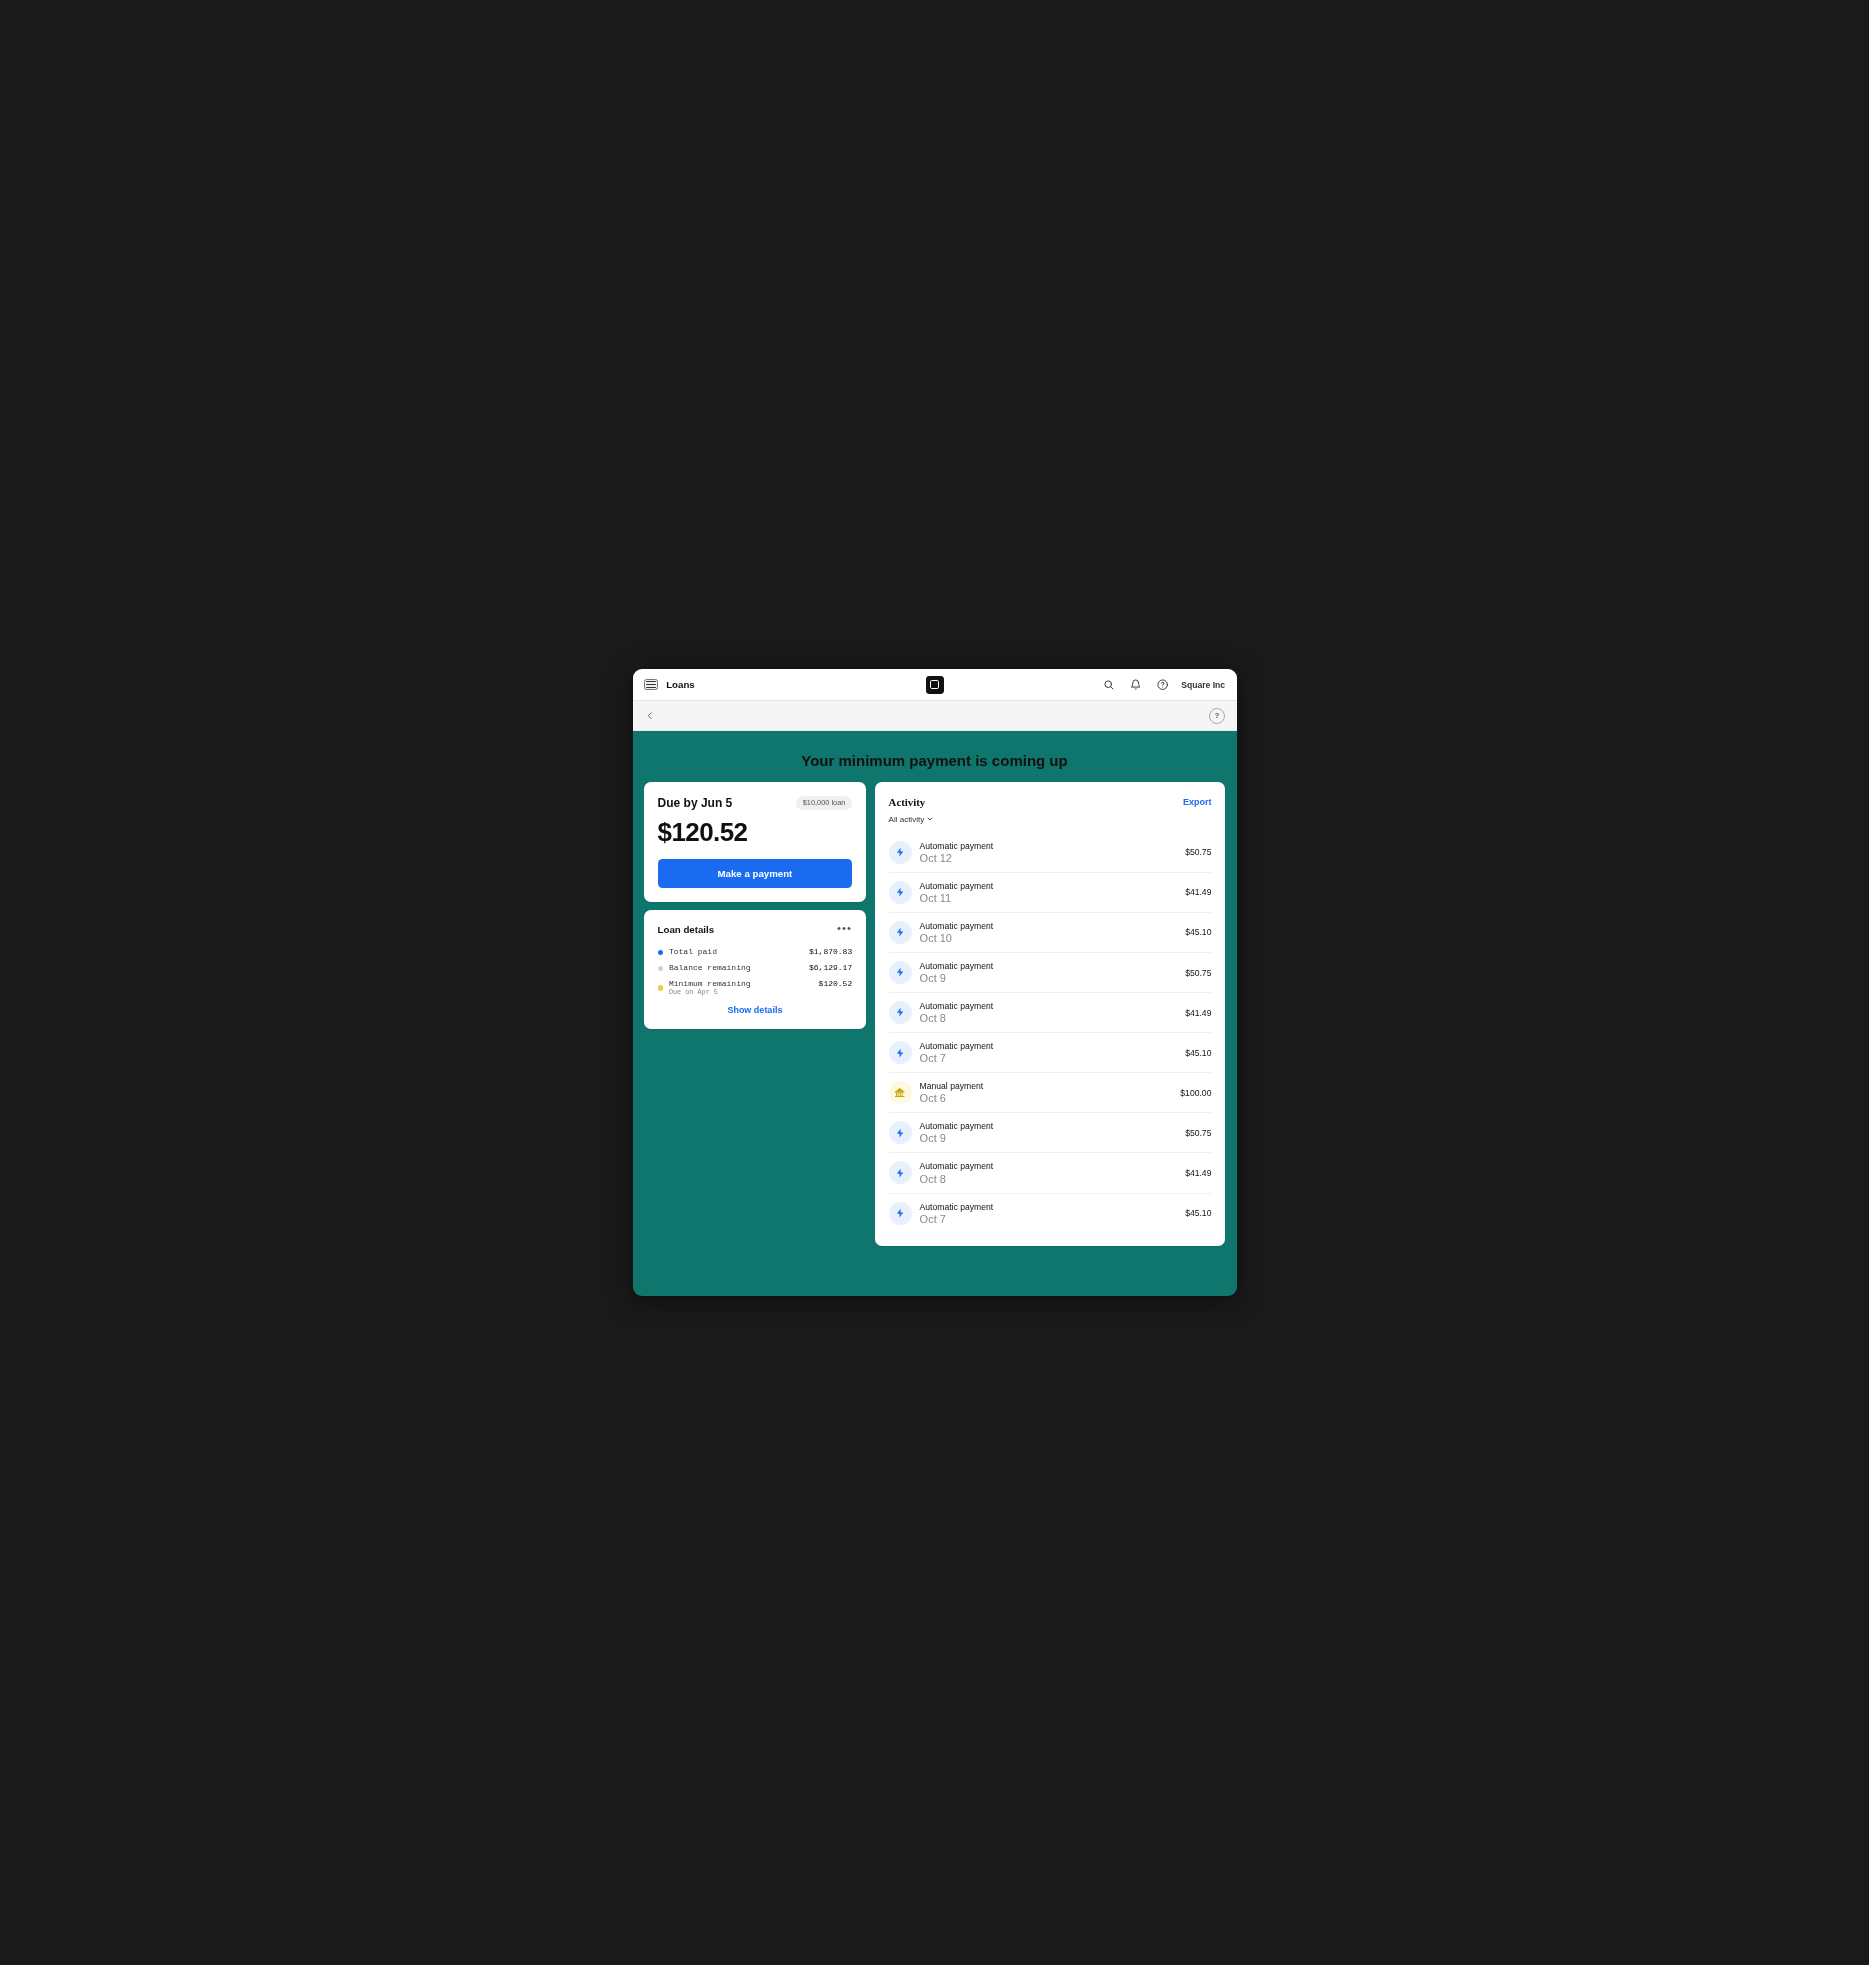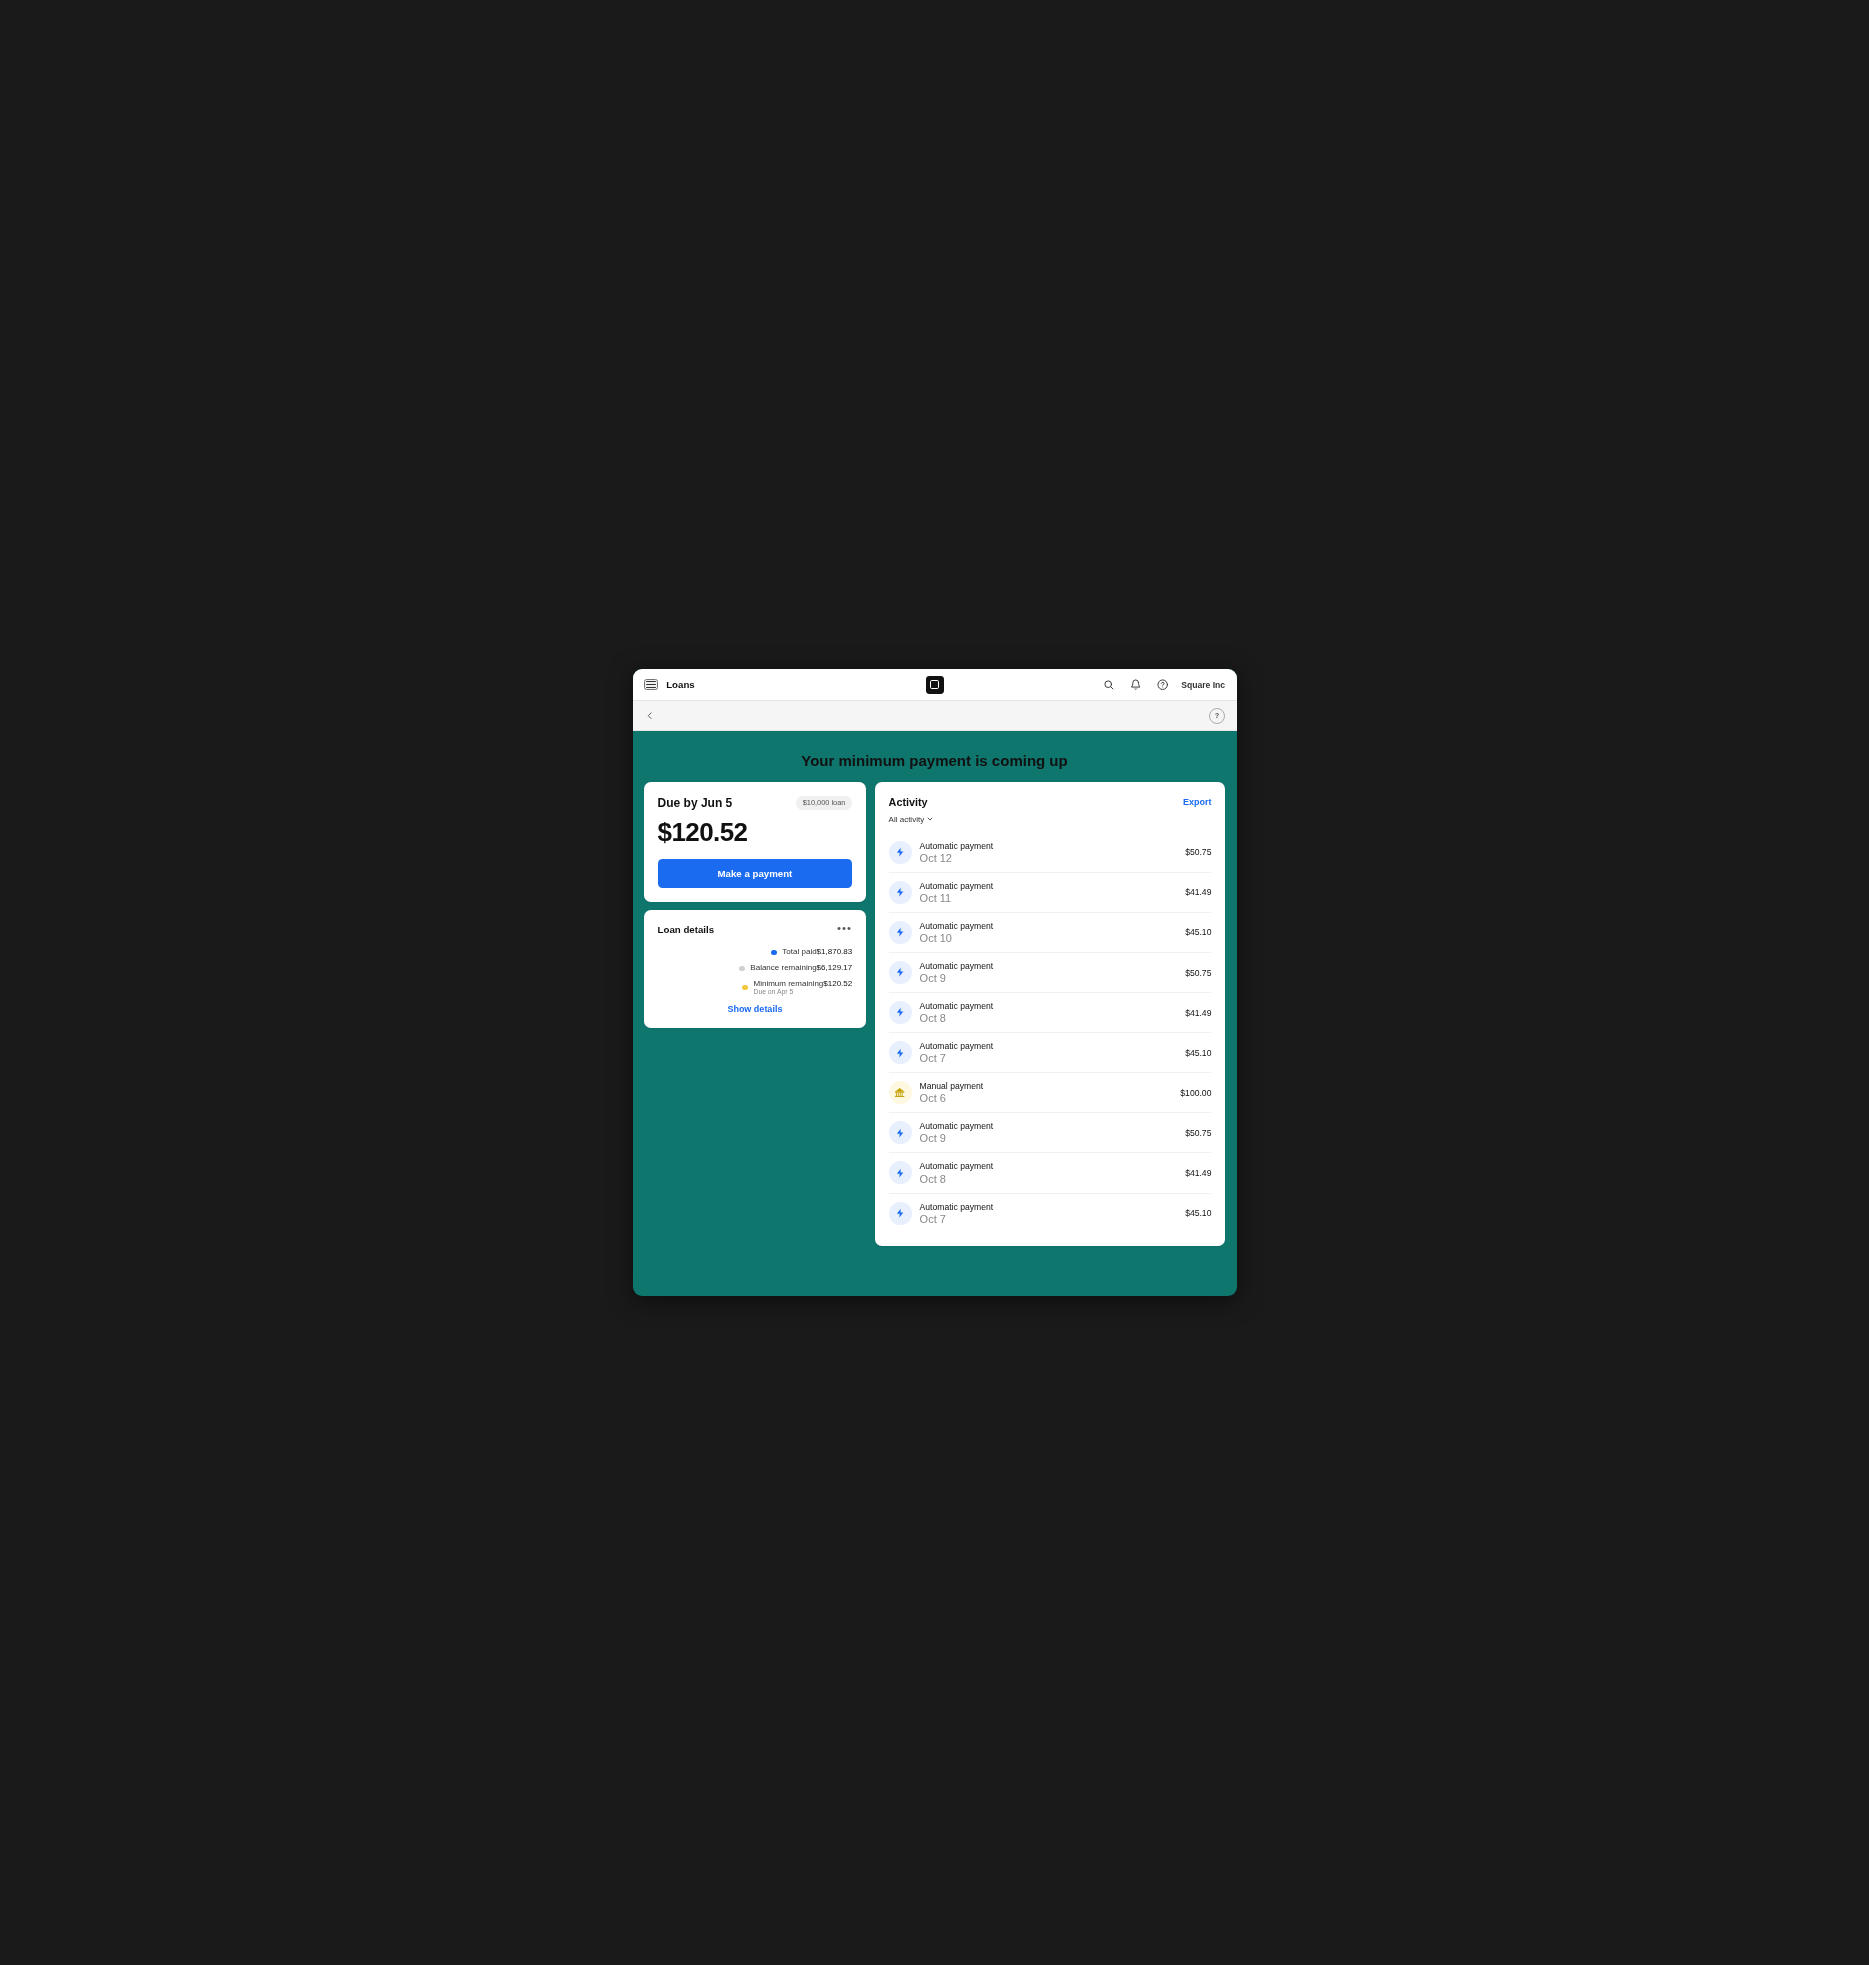--- a/index.html
+++ b/index.html
@@ -248,22 +248,23 @@
       line-height: 1.1;
     }
     .donut-label {
       font-size: 7.4px;
       color: #888;
     }
     
     .legend-item {
       display: flex;
       align-items: flex-start;
-      justify-content: flex-end;
+      justify-content: space-between;
       padding: 3.4px 0;
+      font-family: Liberation Mono, monospace;
     }
     .legend-left {
       display: flex;
       align-items: center;
       gap: 5.7px;
     }
     .legend-dot {
       width: 5.7px;
       height: 5.7px;
       border-radius: 50%;
@@ -306,20 +307,21 @@
     .activity-header {
       display: flex;
       justify-content: space-between;
       align-items: center;
       margin-bottom: 6.8px;
     }
     .activity-title {
       font-size: 10.8px;
       font-weight: 700;
       color: #111;
+      font-family: Liberation Serif, serif;
     }
     .export-btn {
       background: none;
       border: none;
       color: #1a6bf0;
       font-size: 9px;
       font-weight: 600;
       cursor: pointer;
     }
     .filter-row {

